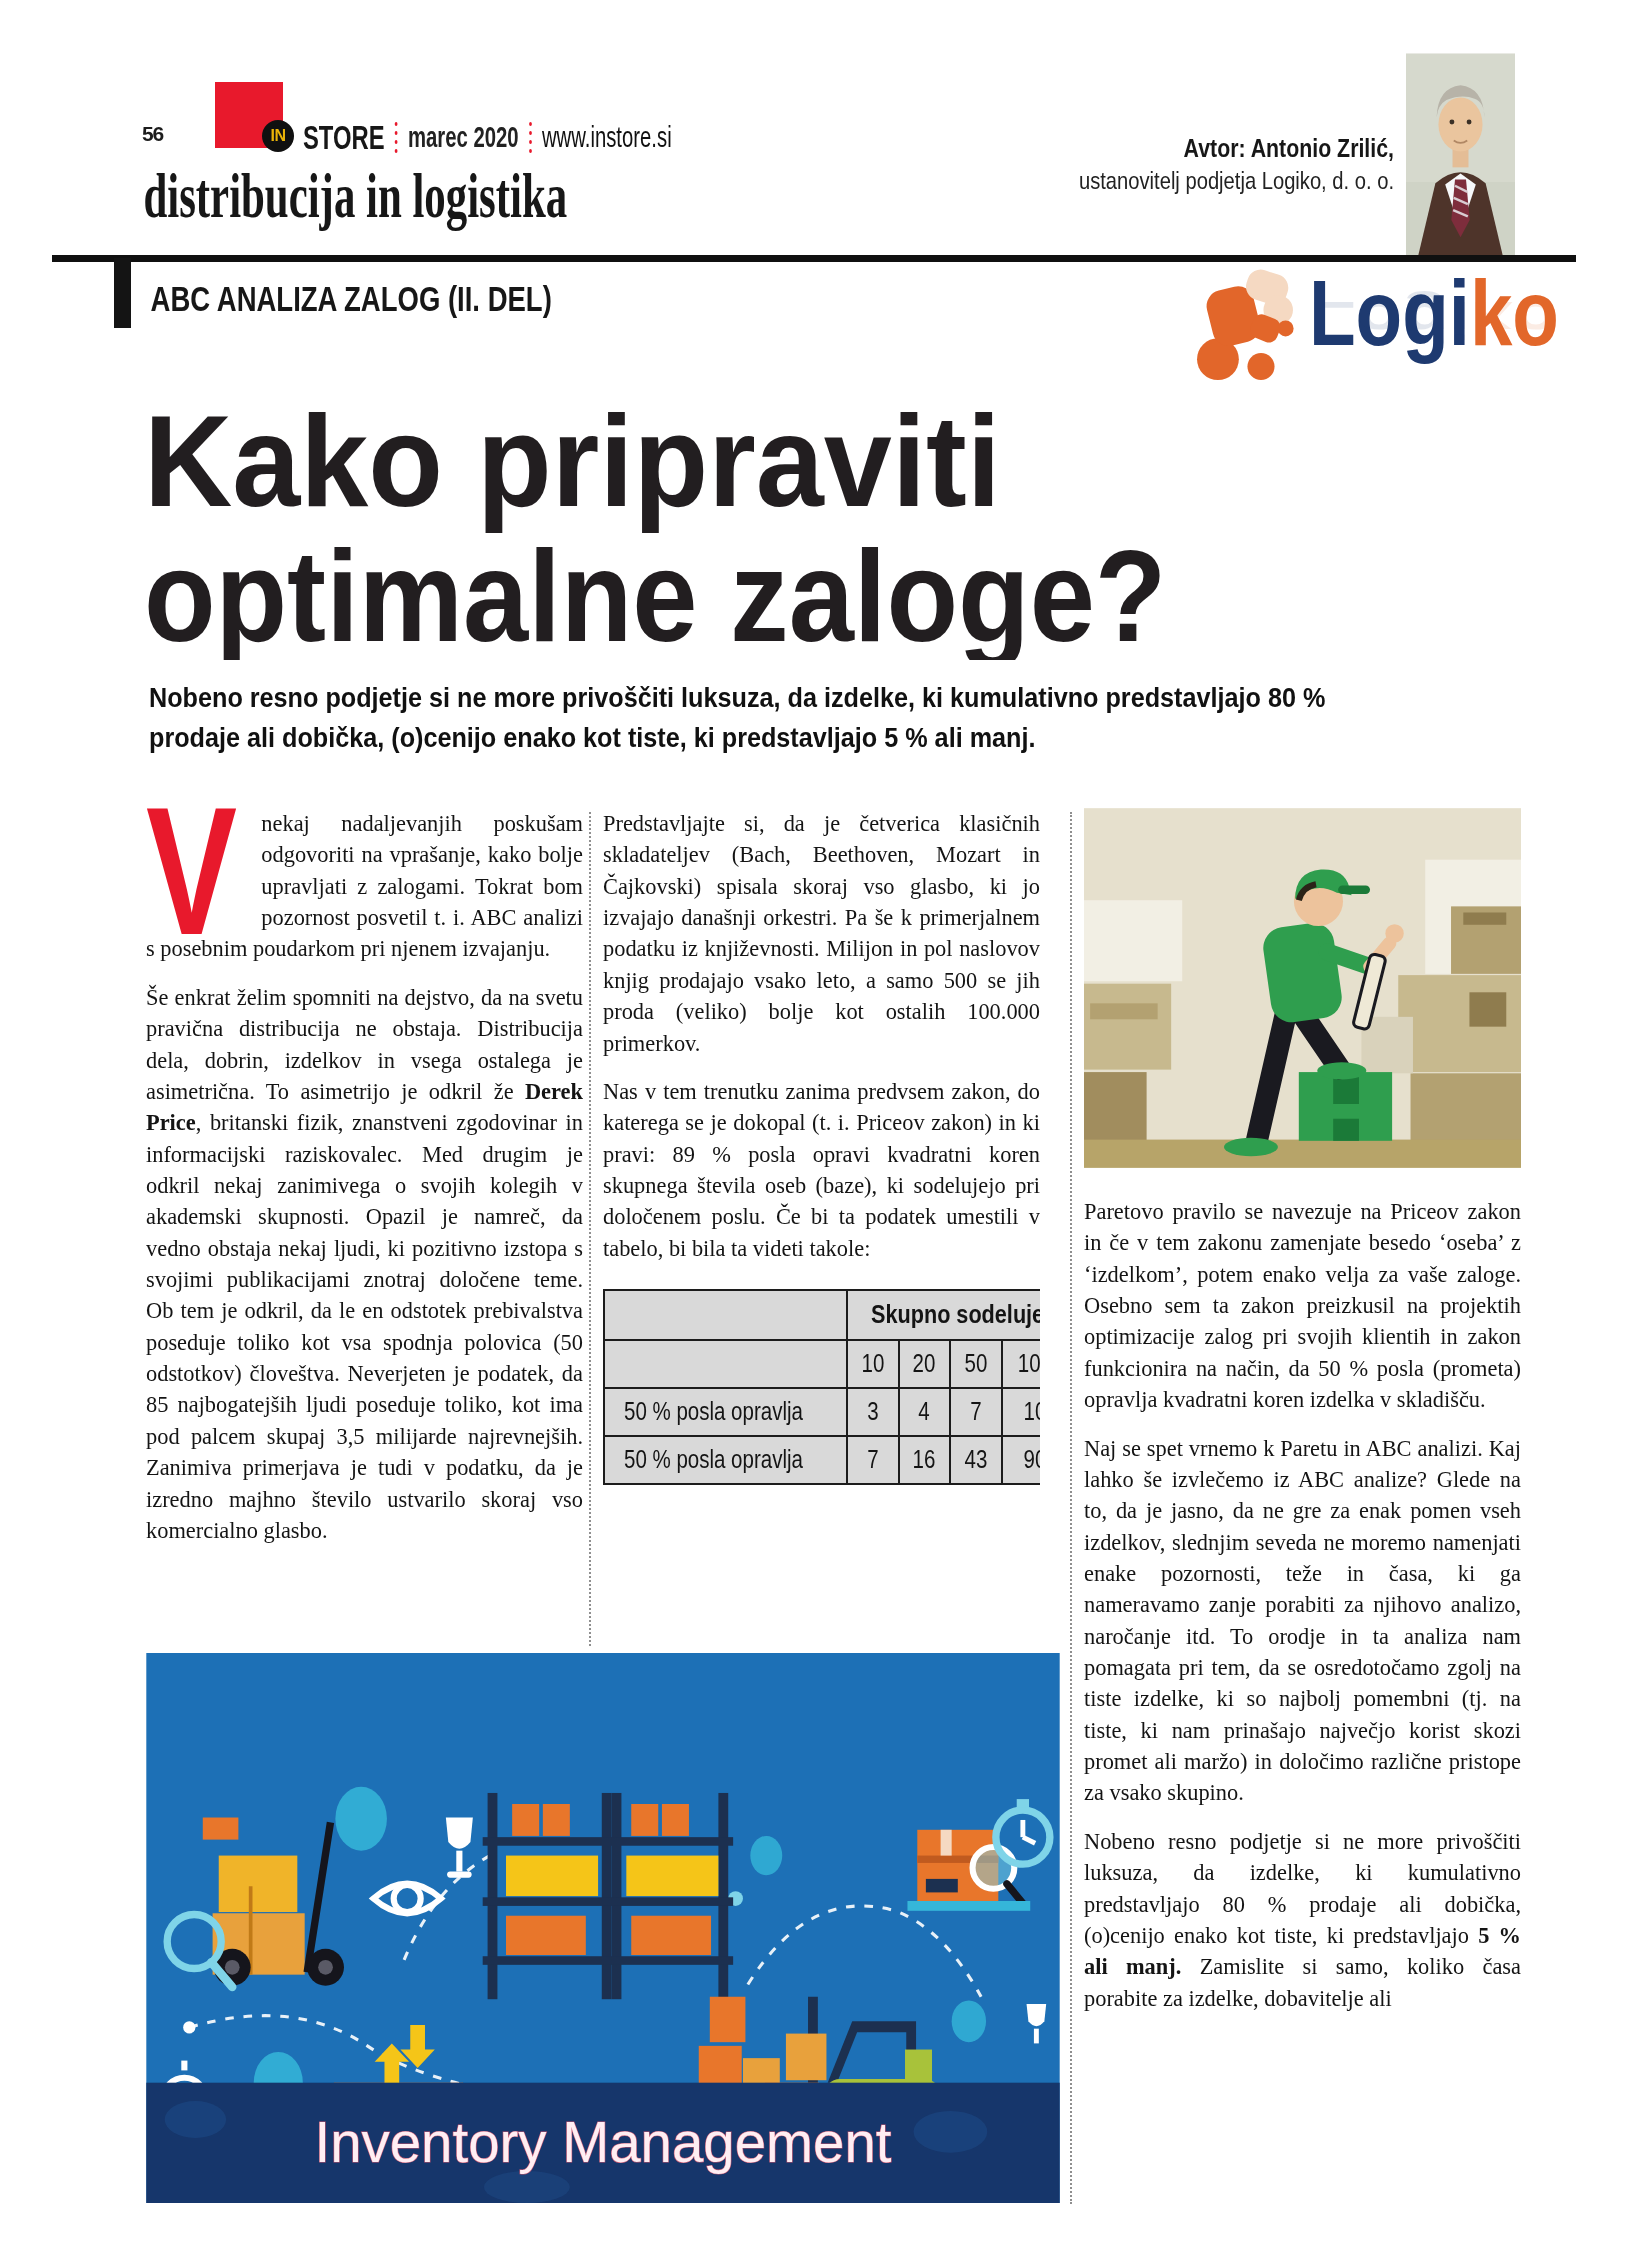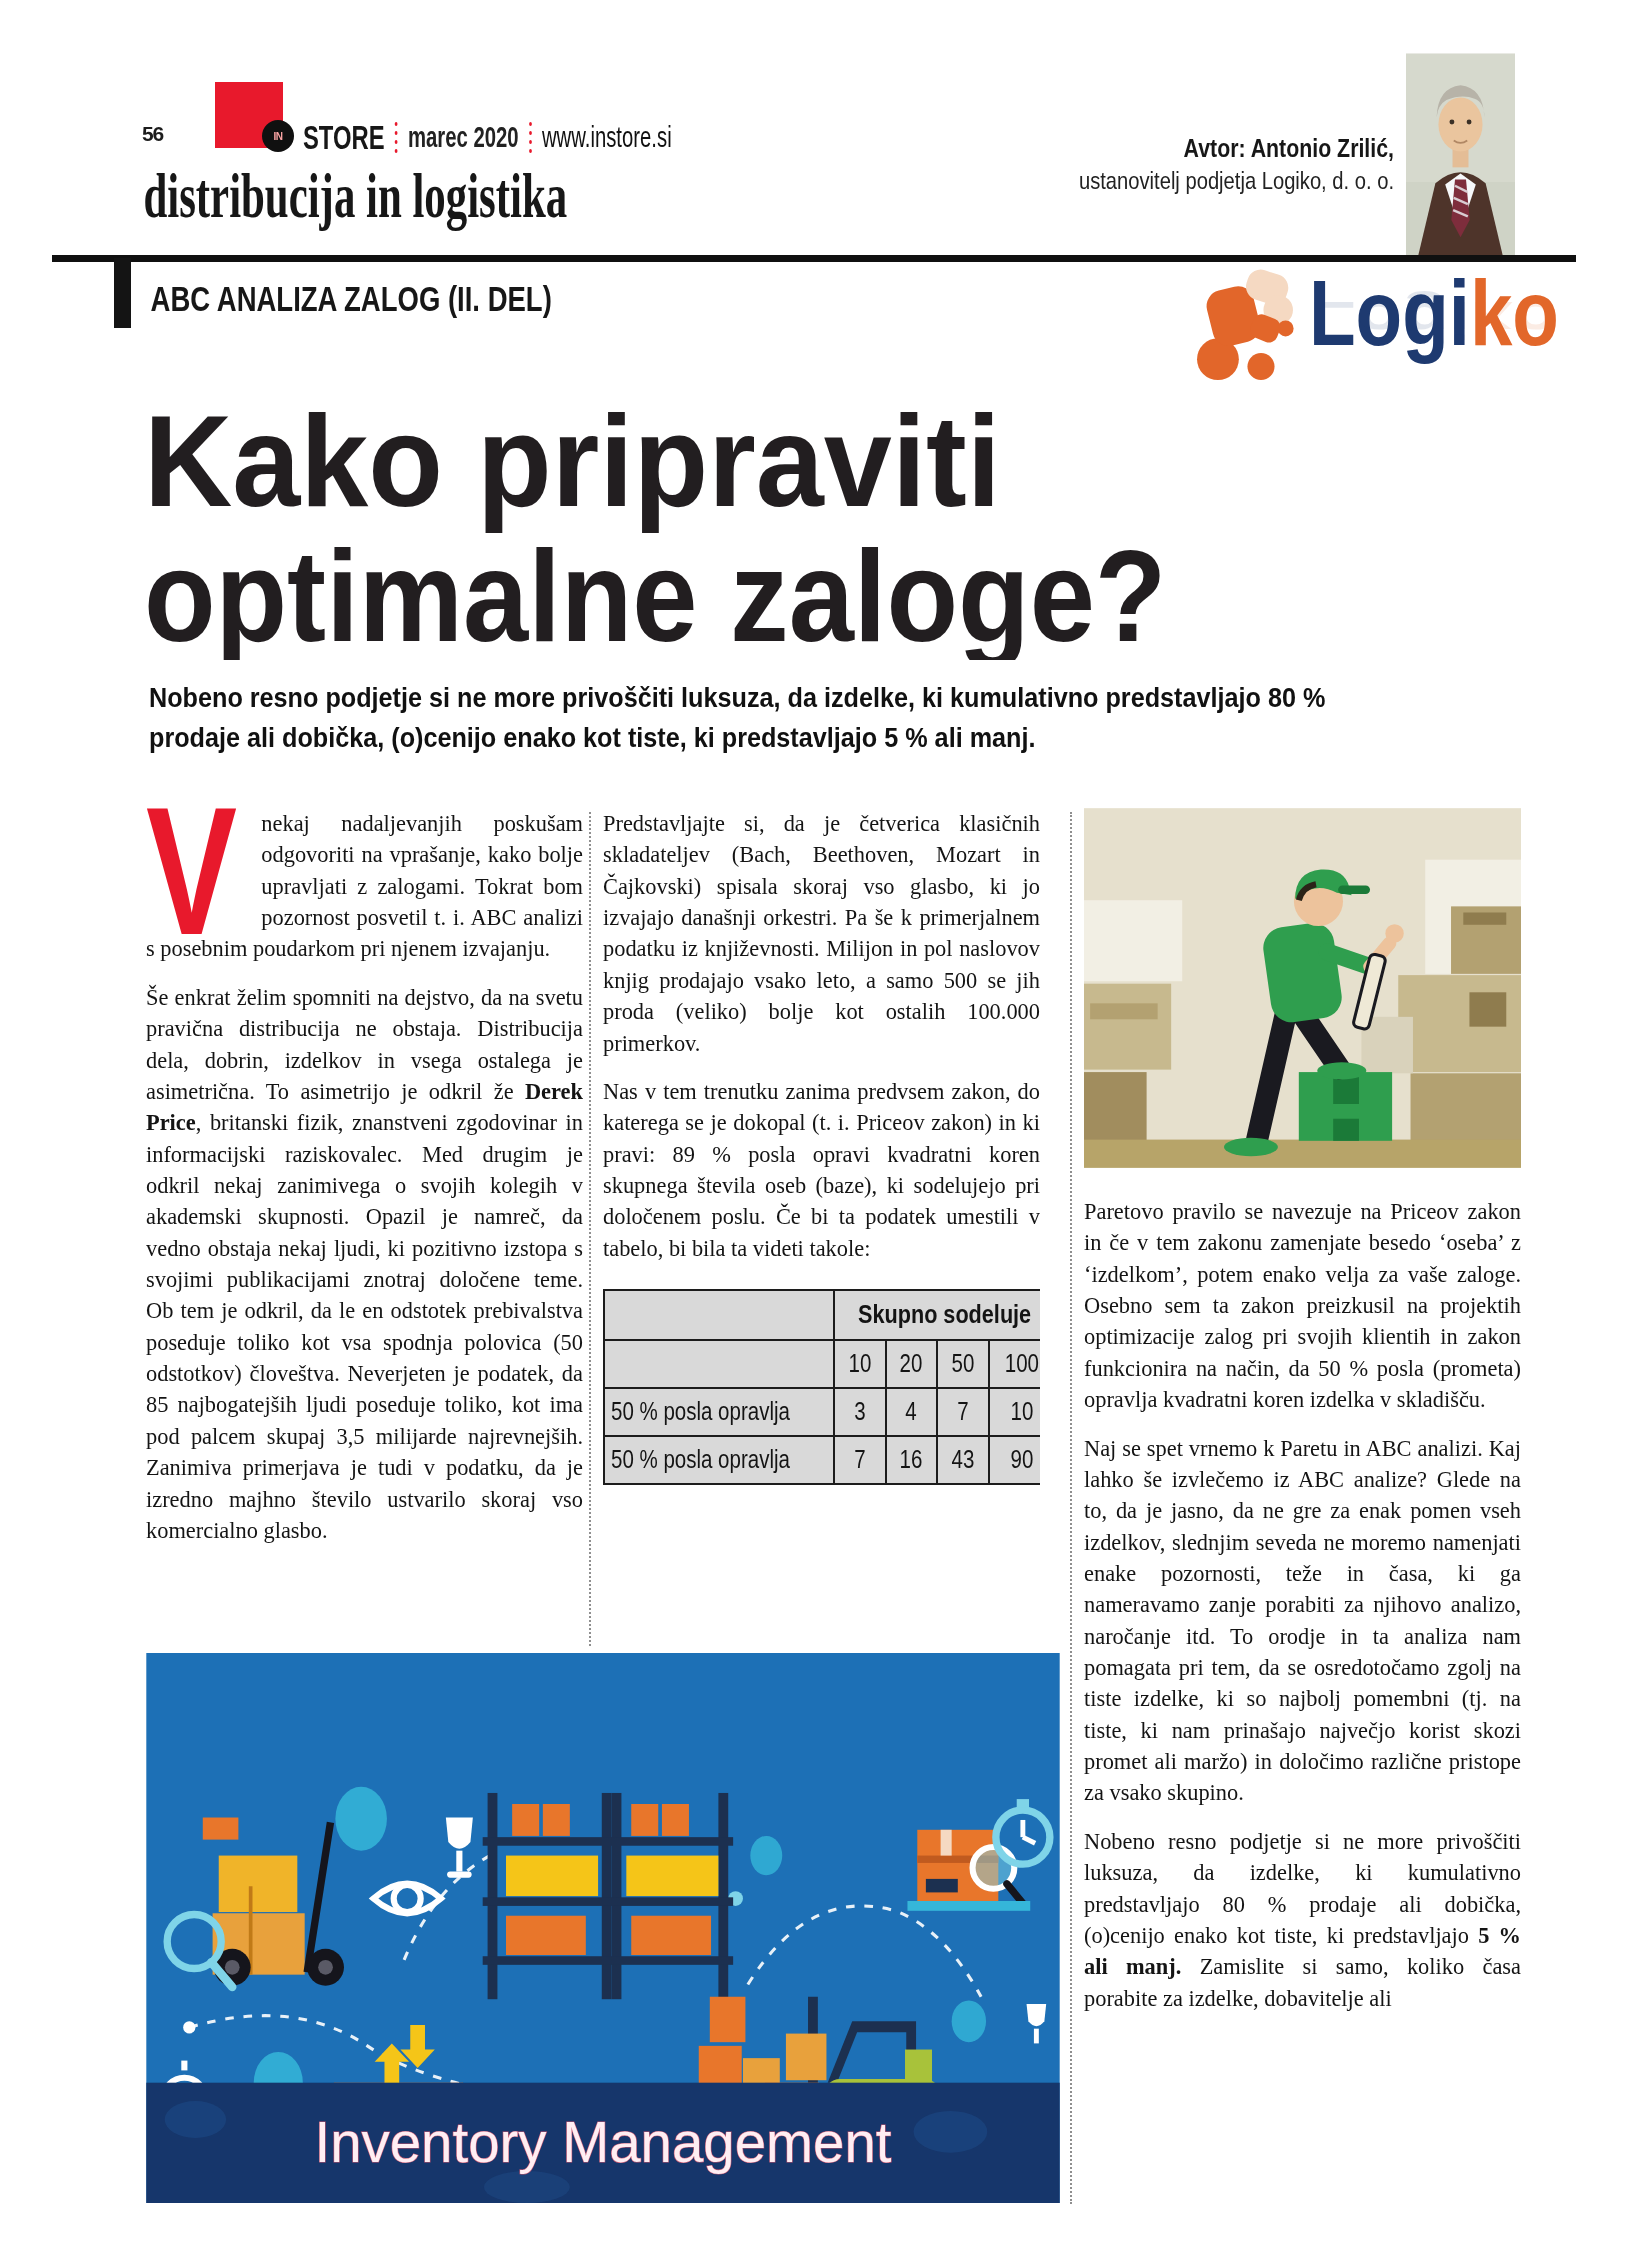--- a/index.html
+++ b/index.html
@@ -3,22 +3,22 @@
 <meta charset="utf-8">
 <style>
   html,body{margin:0;padding:0;background:#ffffff;}
   .page{position:relative;width:1630px;height:2261px;background:#ffffff;overflow:hidden;
         font-family:"Liberation Sans",sans-serif;color:#1c1c1c;}
 
   
   .page-num{position:absolute;left:142px;top:122px;font-size:21px;font-weight:bold;letter-spacing:-1.2px;}
   .red-box{position:absolute;left:215px;top:82px;width:68px;height:66px;background:#e8192c;}
   .in-circle{position:absolute;left:262px;top:120px;width:32px;height:32px;border-radius:50%;
-             background:#101010;color:#fca5a5;display:flex;align-items:center;justify-content:center;
-             font-size:10px;font-weight:bold;letter-spacing:-0.6px;}
+             background:#101010;color:#eab308;display:flex;align-items:center;justify-content:center;
+             font-size:16px;font-weight:bold;letter-spacing:-0.6px;}
   .brand-row{position:absolute;left:303px;top:118px;height:38px;display:flex;align-items:center;gap:14.7px;
              transform:scaleX(0.70);transform-origin:0 50%;white-space:nowrap;}
   .store-word{font-size:34px;font-weight:bold;letter-spacing:0px;color:#171717;}
   .dotsep{display:inline-block;width:0;height:31px;border-left:4.3px dotted #e8192c;}
   .issue-word{font-size:29px;font-weight:bold;color:#222222;}
   .site-word{font-size:29px;font-weight:normal;color:#111111;}
   .section-svg{position:absolute;left:141px;top:158px;}
   .author-name{position:absolute;left:921px;top:133px;width:473px;text-align:right;font-size:26px;
                font-weight:bold;transform:scaleX(0.82);transform-origin:100% 50%;color:#171717;}
   .author-role{position:absolute;left:921px;top:167px;width:473px;text-align:right;font-size:24.6px;
@@ -53,21 +53,21 @@
            transform:scaleX(0.75);transform-origin:0 0;}
   .bold{font-weight:bold;}
   .vdiv{position:absolute;width:0;border-left:2.5px dotted #8f8f8f;}
   #div1{left:589px;top:812px;height:834px;}
   #div2{left:1070px;top:812px;height:1392px;}
 
   
   table.data{width:100%;border-collapse:collapse;margin:24.6px 0 22px 0;background:#d9d9d9;
              font-family:"Liberation Sans",sans-serif;color:#141414;}
   table.data td{border:2.5px solid #1c1c1c;padding:5.5px 3.7px;text-align:center;font-size:25px;}
-  table.data td.lbl{text-align:left;padding-left:6px;width:47%;margin-left:36px;}
+  table.data td.lbl{text-align:left;padding-left:19px;width:47%;margin-left:36px;}
   table.data td.num{width:13.25%;}
   .cnd{display:inline-block;transform:scaleX(0.82);transform-origin:50% 50%;white-space:nowrap;}
   .cnd-l{display:inline-block;transform:scaleX(0.82);transform-origin:0 50%;white-space:nowrap;}
   .span-head{font-weight:bold;font-size:26.4px;}
 
   
   .worker-wrap{width:437px;height:360px;margin:0 0 28px 0;}
   .inventory{position:absolute;left:146px;top:1653px;}
 </style>
 </head>

